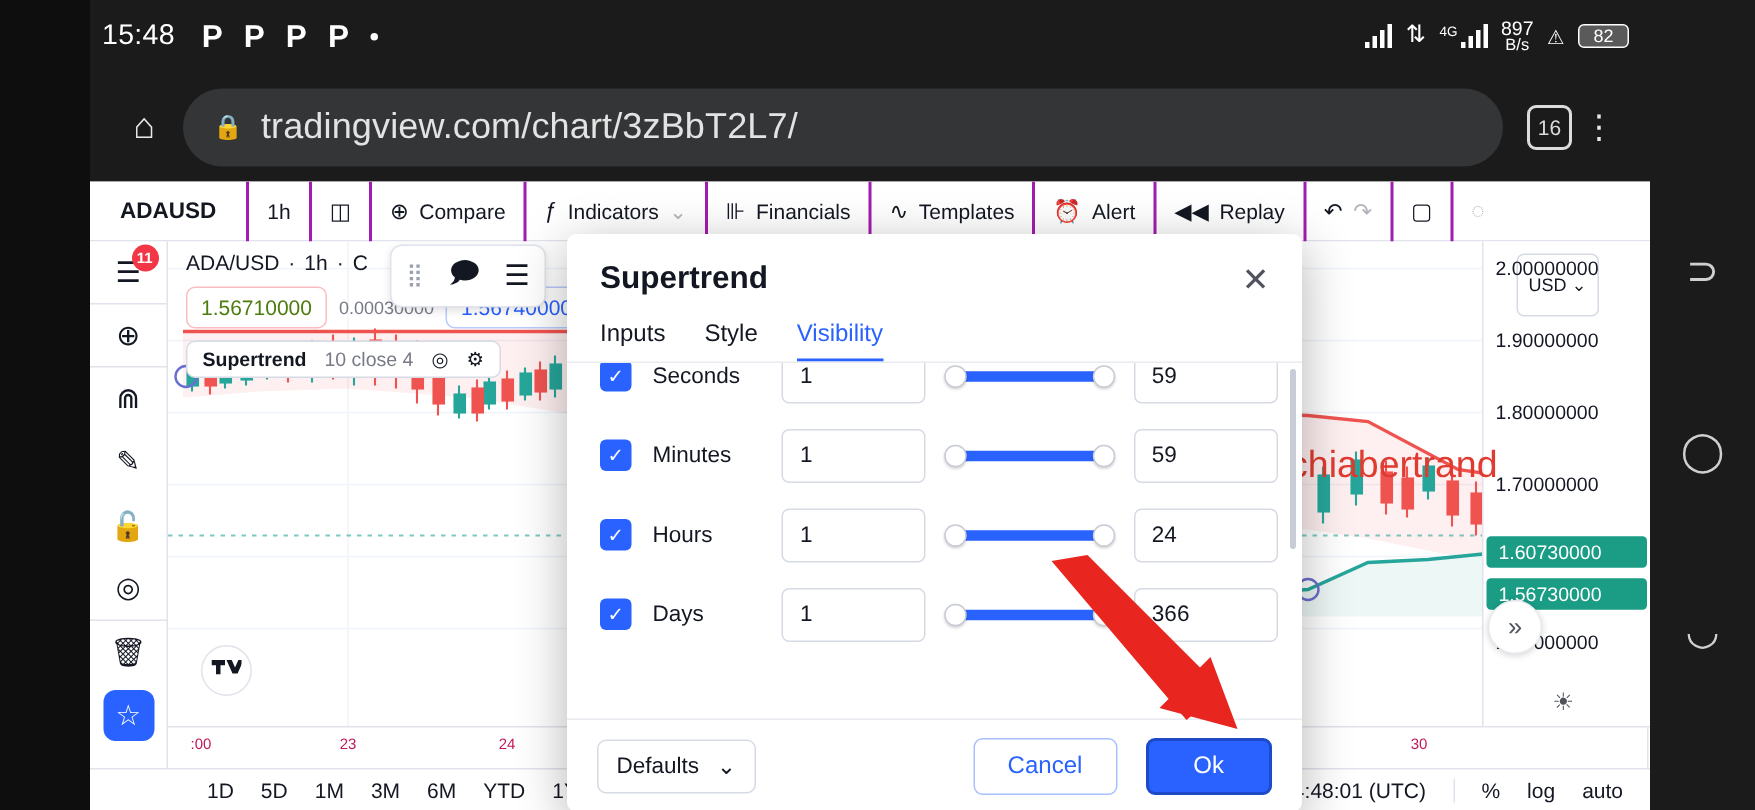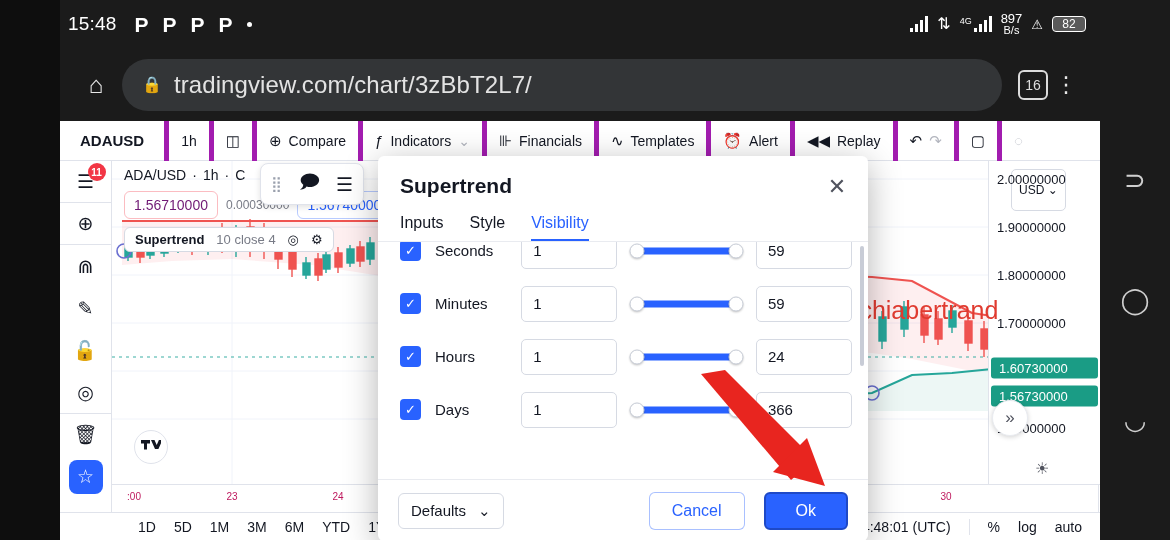--- a/index.html
+++ b/index.html
@@ -63,21 +63,21 @@
   }
 
   
   .tv-toolbar {
     position: absolute; left: 0; top: 0; width: 100%; height: 40px;
     background: #fff; border-bottom: 1px solid #e0e3eb;
     display: flex; align-items: center; font-size: 14px; color: #131722;
   }
   .tb-item {
     height: 40px; display: flex; align-items: center; gap: 7px;
-    padding: 0 12px; border-right: 5px solid #a21caf; white-space: nowrap;
+    padding: 0 12px; border-right: 2px solid #a21caf; white-space: nowrap;
   }
   .tb-item.nb { border-right: none; }
   .tb-sym { font-weight: 700; font-size: 15px; padding: 0 20px; }
   .tb-ic { font-size: 15px; display: inline-block; }
   .muted { color: #b2b5be; }
 
   
   .tv-left {
     position: absolute; left: 0; top: 40px; width: 52px; bottom: 0;
     background: #fff; border-right: 1px solid #e0e3eb;
@@ -99,21 +99,21 @@
   
   .chart {
     position: absolute; left: 52px; top: 40px; right: 0; bottom: 56px; background: #fff;
     overflow: hidden;
   }
   .chart-legend {
     position: absolute; left: 12px; top: 6px; z-index: 6; font-size: 14px; color: #131722;
   }
   .legend-row1 { display: flex; align-items: center; gap: 6px; white-space: nowrap; }
   .legend-quotes { display: flex; align-items: center; gap: 8px; margin-top: 8px; font-size: 14px; }
-  .q-bid { color: #701a75; border: 1px solid #f2364555; border-radius: 6px; padding: 5px 9px; }
+  .q-bid { color: #4d7c0f; border: 1px solid #f2364555; border-radius: 6px; padding: 5px 9px; }
   .q-spread { color: #787b86; font-size: 12px; }
   .q-ask { color: #2962ff; border: 1px solid #2962ff55; border-radius: 6px; padding: 5px 9px; }
   .legend-ind {
     margin-top: 8px; display: inline-flex; align-items: center; gap: 12px;
     border: 1px solid #d6dae3; border-radius: 6px; padding: 4px 10px; background: #fff;
     font-size: 13px;
   }
   .legend-ind .nm { font-weight: 600; }
   .legend-ind .pr { color: #787b86; }
 

